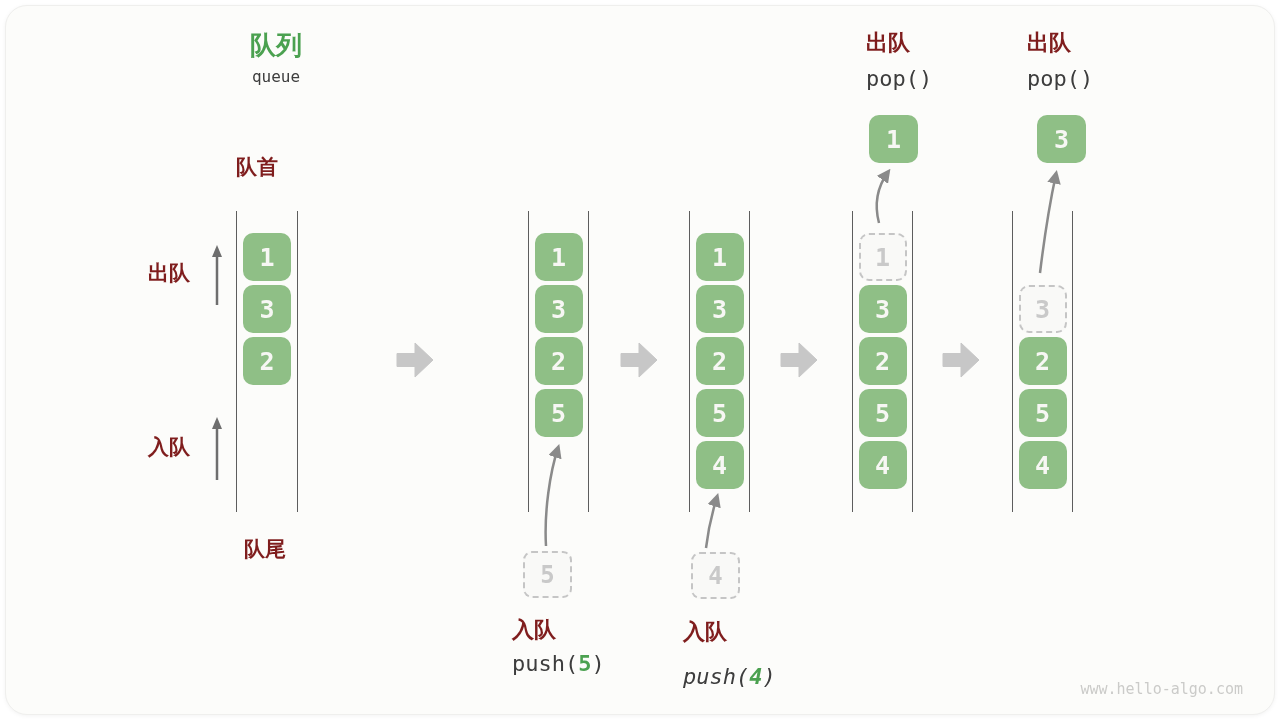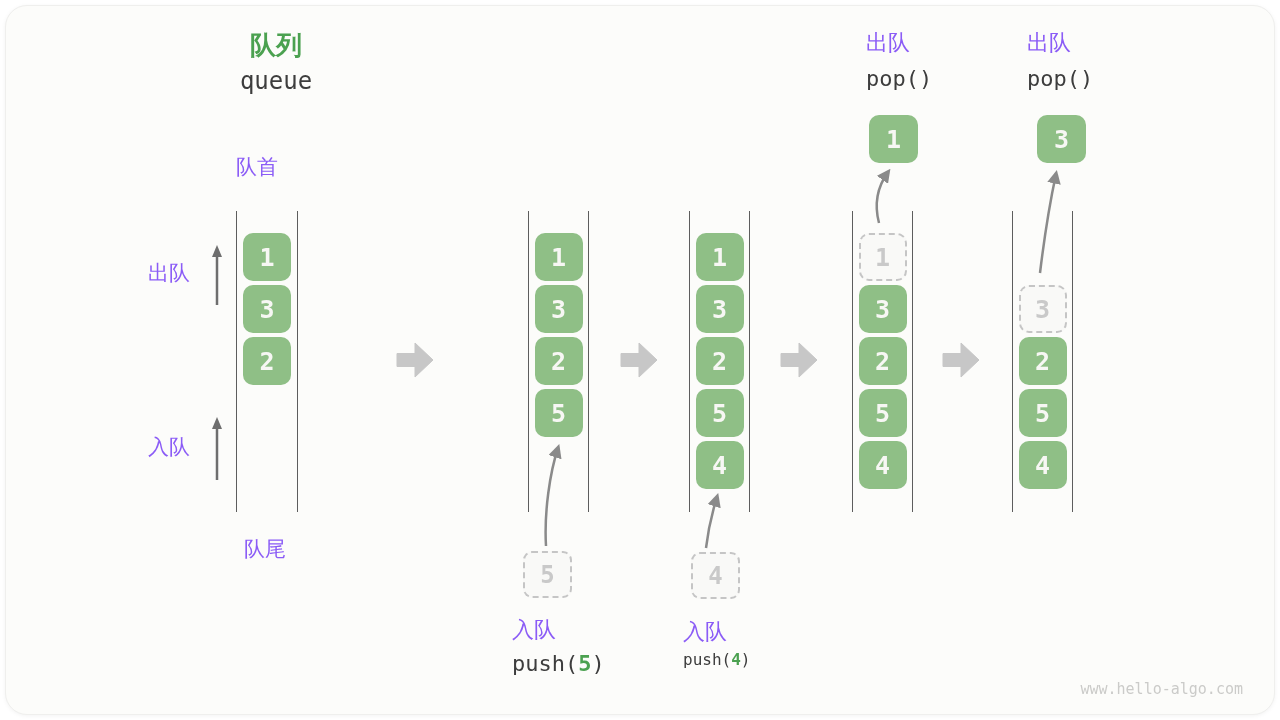--- a/index.html
+++ b/index.html
@@ -1,26 +1,26 @@
 <!DOCTYPE html>
 <html><head>
 <meta charset="utf-8">
 <style>
   html,body{margin:0;padding:0;background:#ffffff;}
   .canvas{position:relative;width:1280px;height:720px;background:#ffffff;overflow:hidden;
           font-family:"DejaVu Sans",sans-serif;}
   .card{position:absolute;left:5px;top:5px;right:5px;bottom:5px;background:#fcfcfa;
         border:1px solid #efefed;border-radius:22px;box-shadow:0 1px 4px rgba(0,0,0,0.05);}
   .abs{position:absolute;}
-  .zh{font-weight:400;color:#8b5cf6;font-size:21px;line-height:1.1;}
+  .zh{font-weight:700;color:#7f1d1d;font-size:21px;line-height:1.1;}
   .code{font-family:"DejaVu Sans Mono","Liberation Mono",monospace;color:#3d3d3d;
         font-size:21px;font-weight:500;line-height:1.1;white-space:nowrap;}
   .code .arg{color:#4ba150;font-weight:700;}
   .title-zh{font-size:26px;font-weight:700;color:#4ba150;line-height:1.1;}
-  .title-en{font-family:"DejaVu Sans Mono","Liberation Mono",monospace;font-size:24px;
+  .title-en{font-family:"DejaVu Sans Mono","Liberation Mono",monospace;font-size:16px;
             color:#3d3d3d;line-height:1.1;margin-top:8px;}
   .qcol{position:absolute;top:211px;height:301px;box-sizing:border-box;
         border-left:1.5px solid #5d5d5d;border-right:1.5px solid #5d5d5d;}
   .qbox{position:absolute;left:50%;transform:translateX(-50%);width:48px;height:48px;
         border-radius:10px;background:#8fbf86;color:#f7f7f4;
         font-family:"DejaVu Sans Mono","Liberation Mono",monospace;font-weight:700;font-size:25px;
         display:flex;align-items:center;justify-content:center;box-sizing:border-box;}
   .qbox.dashed{background:#f9f9f7;border:2.5px dashed #c5c5c5;color:#c9c9c9;}
   .float-box{position:absolute;width:49px;height:48px;border-radius:10px;background:#8fbf86;
         color:#f7f7f4;font-family:"DejaVu Sans Mono","Liberation Mono",monospace;font-weight:700;
@@ -117,21 +117,21 @@
   <div class="float-box" style="left:869px;top:115px;">1</div>
   <div class="float-box" style="left:1037px;top:115px;">3</div>
 
   <div class="abs" style="left:512px;top:618px;">
     <div class="zh" style="font-size:22px;">入队</div>
     <div class="code" style="margin-top:10px;font-size:22px;"><span>push(</span><span class="arg">5</span><span>)</span></div>
   </div>
 
   <div class="abs" style="left:683px;top:620px;">
     <div class="zh" style="font-size:22px;">入队</div>
-    <div class="code" style="margin-top:7px;font-size:16px;"><span>push(</span><span class="arg">4</span><span>)</span></div>
+    <div class="code" style="margin-top:21px;font-size:22px;font-style:italic;"><span>push(</span><span class="arg">4</span><span>)</span></div>
   </div>
 
   <div class="abs" style="left:866px;top:31px;">
     <div class="zh" style="font-size:22px;">出队</div>
     <div class="code" style="margin-top:12px;font-size:22px;">pop()</div>
   </div>
 
   <div class="abs" style="left:1027px;top:31px;">
     <div class="zh" style="font-size:22px;">出队</div>
     <div class="code" style="margin-top:12px;font-size:22px;">pop()</div>

